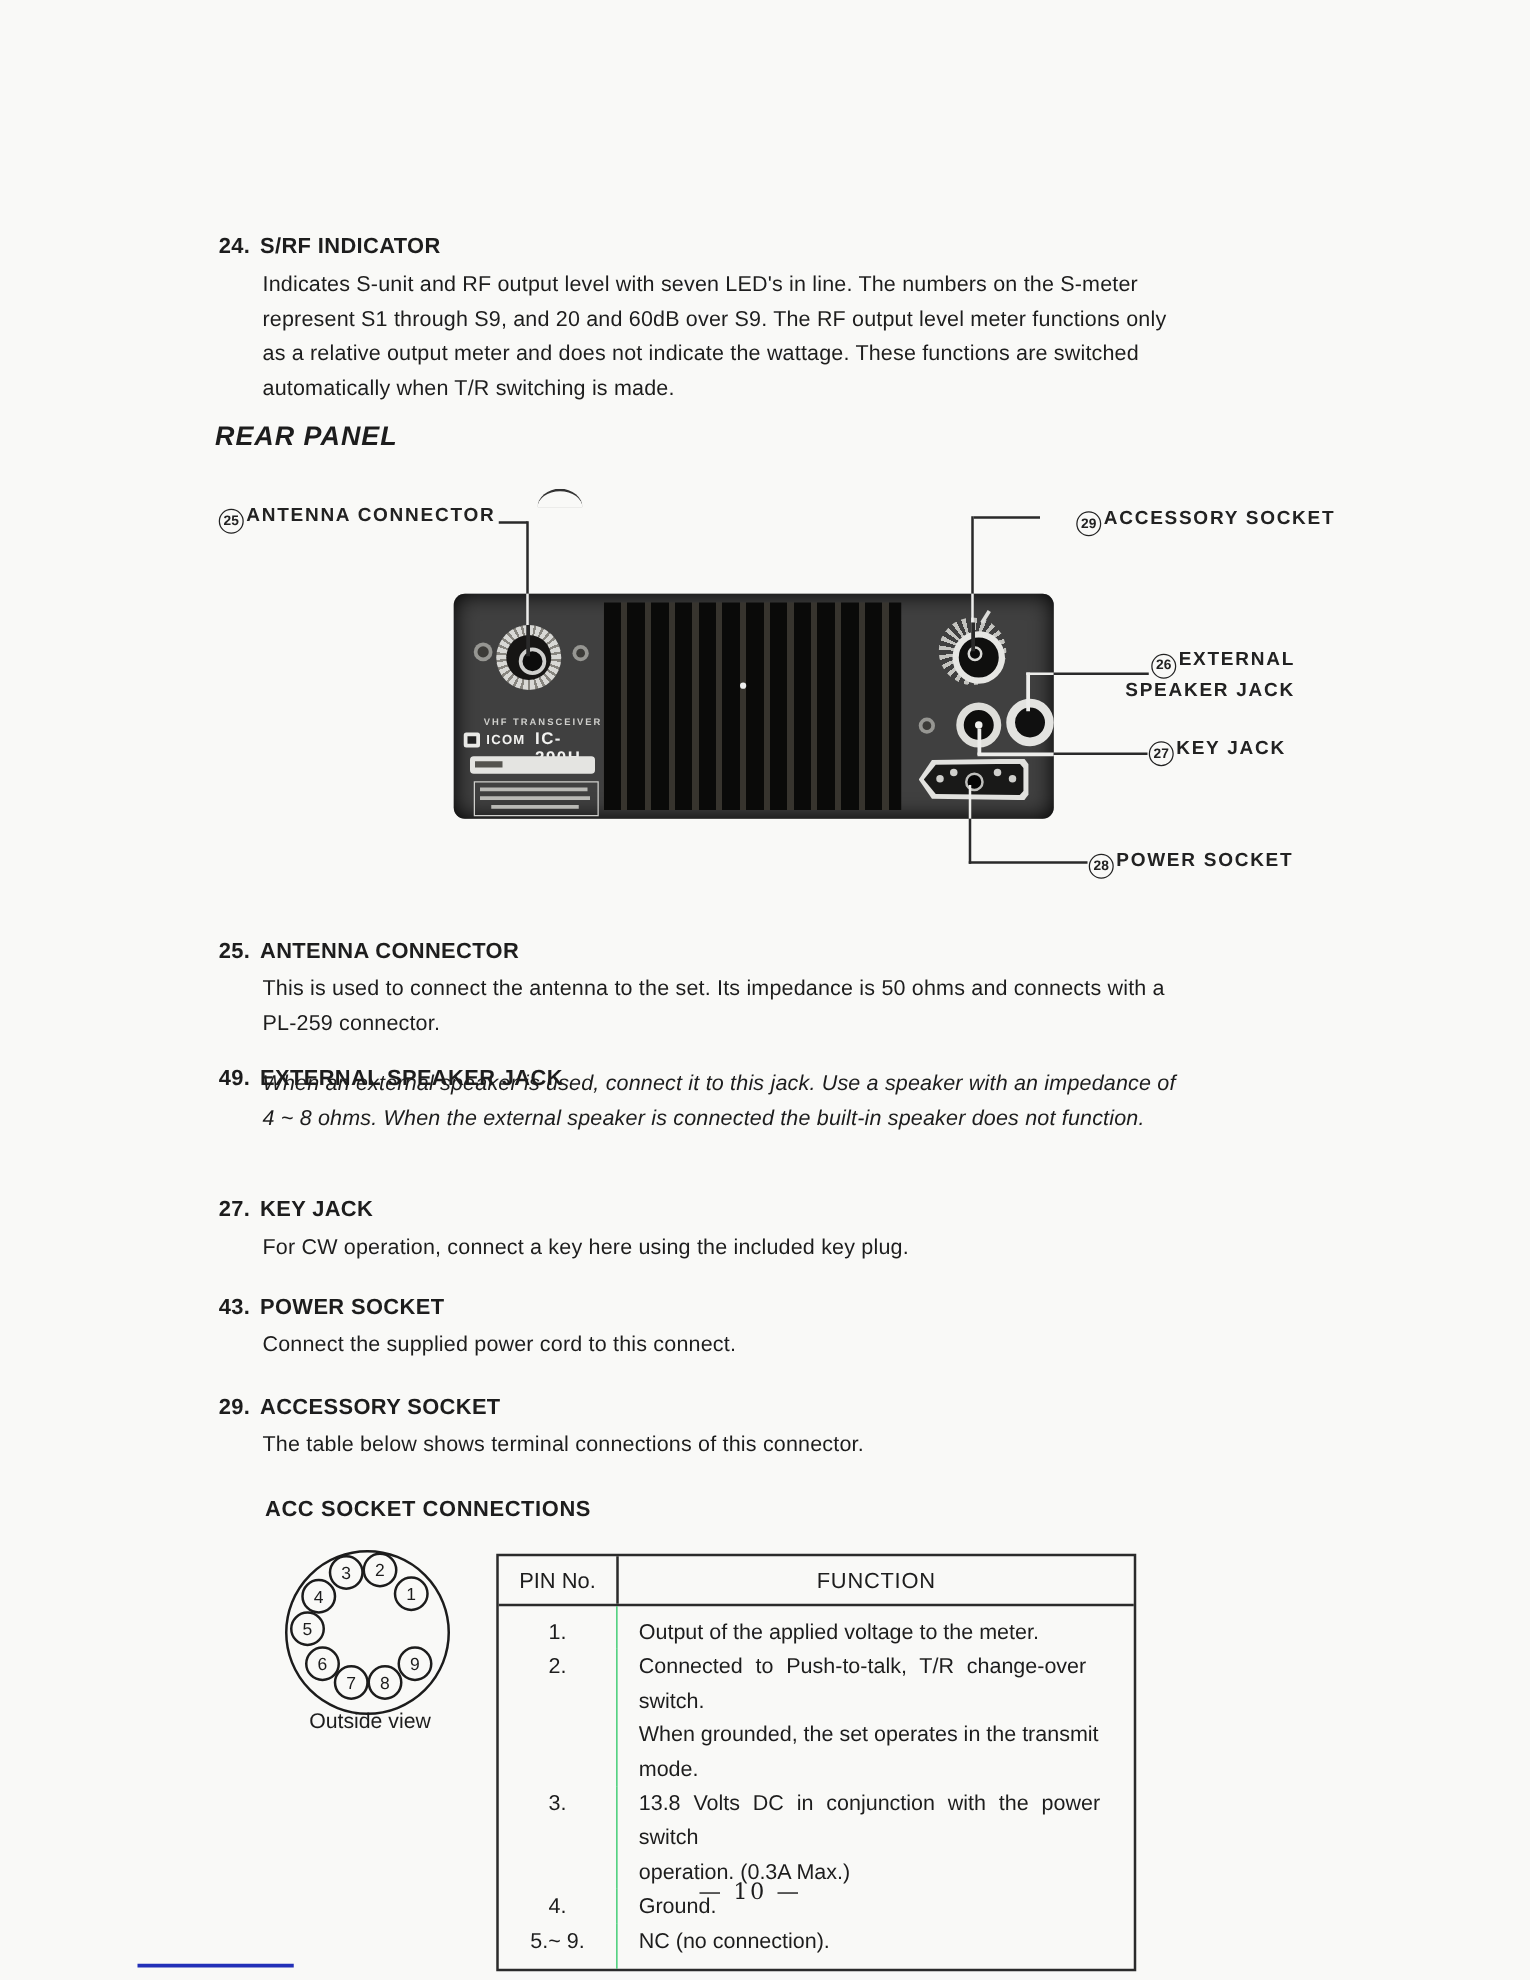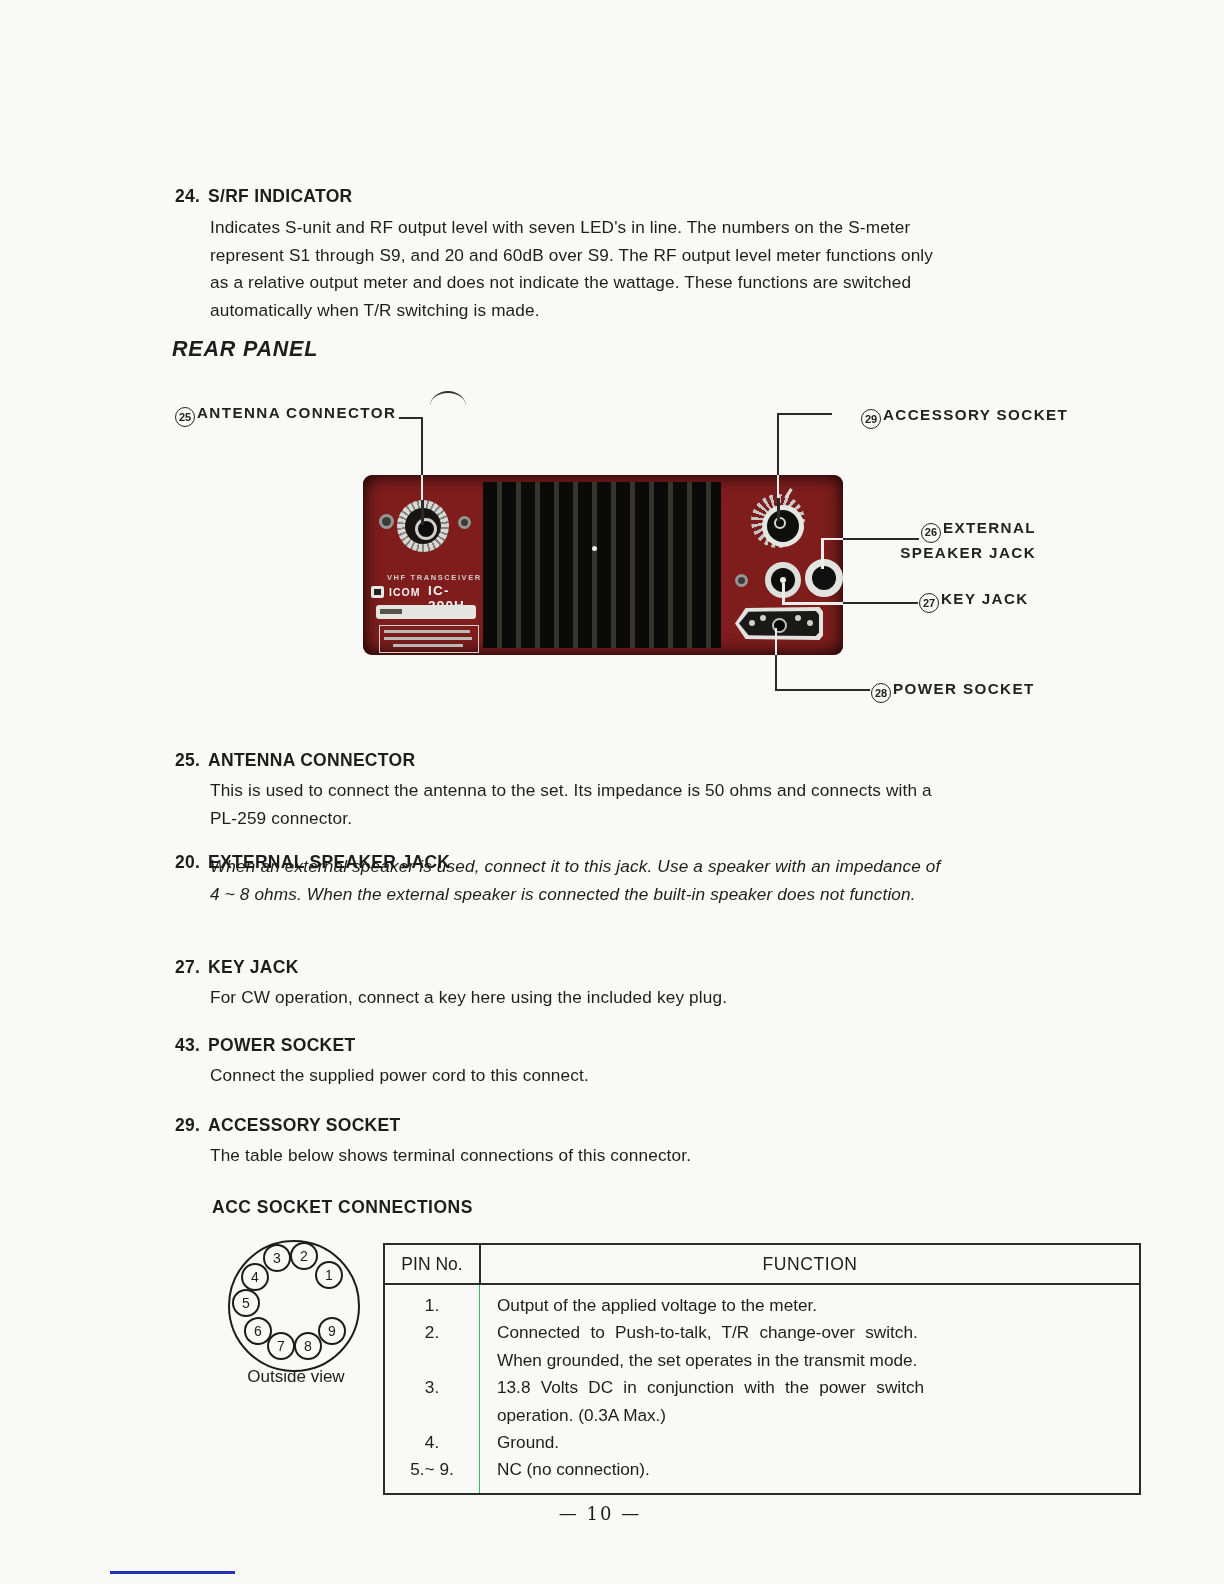--- a/index.html
+++ b/index.html
@@ -28,21 +28,21 @@
   .co-key{left:919px;top:590px;}
   .co-pwr{left:871px;top:680px;}
 
   
   .ld{position:absolute;background:#2a2a2a;z-index:6;}
   .ldw{position:absolute;background:#ededeb;z-index:6;}
   .arc{position:absolute;left:430px;top:391px;width:36px;height:13px;border-top:2.5px solid #333;
        border-radius:50% 50% 0 0/100% 100% 0 0;z-index:2;}
 
   
-  .panel{position:absolute;left:363px;top:475px;width:480px;height:180px;background:#7f1d1d;
+  .panel{position:absolute;left:363px;top:475px;width:480px;height:180px;background:#404040;
          border-radius:9px;z-index:1;box-shadow:inset 0 0 18px #000;}
   .panel *{position:absolute;}
   .fins{left:120px;top:7px;width:238px;height:166px;
         background:repeating-linear-gradient(90deg,#0a0a09 0 14px,#37342e 14px 19px);}
   .speck{left:229px;top:71px;width:5px;height:5px;background:#eee;border-radius:50%;}
   
   .ant-outer{left:34px;top:25px;width:52px;height:52px;border-radius:50%;
              background:repeating-conic-gradient(#d8d8d5 0deg 9deg,#87857f 9deg 14deg);}
   .ant-inner{left:42px;top:33px;width:36px;height:36px;border-radius:50%;background:#161514;}
   .ant-center{left:52px;top:43px;width:16px;height:16px;border-radius:50%;border:3px solid #cfcfcd;background:#0c0c0c;}
@@ -86,21 +86,21 @@
   .pin-circle{position:absolute;left:228px;top:1240px;width:128px;height:128px;
               border:2.6px solid #1c1c1c;border-radius:50%;}
   .pin{position:absolute;width:24px;height:24px;border:2px solid #1c1c1c;border-radius:50%;
        background:#f9f9f7;font-size:14px;line-height:24px;text-align:center;}
   .p1{left:85px;top:19px;}.p2{left:60px;top:0px;}.p3{left:33px;top:2px;}
   .p4{left:11px;top:21px;}.p5{left:2px;top:47px;}.p6{left:14px;top:75px;}
   .p7{left:37px;top:90px;}.p8{left:64px;top:90px;}.p9{left:88px;top:75px;}
   .outside-view{position:absolute;left:231px;top:1367px;width:130px;font-size:17px;text-align:center;}
 
   
-  .acc-table{position:absolute;left:383px;top:1243px;width:758px;border:2px solid #2b2b2b;box-sizing:border-box;}
+  .acc-table{position:absolute;left:397px;top:1243px;width:512px;border:2px solid #2b2b2b;box-sizing:border-box;}
   .t-head{display:flex;border-bottom:2px solid #2b2b2b;height:38px;font-size:17.5px;}
   .t-pin-h{width:94px;display:flex;align-items:center;justify-content:center;}
   .t-fn-h{flex:1;border-left:2px solid #2b2b2b;display:flex;align-items:center;justify-content:center;letter-spacing:.6px;}
   .t-row{display:flex;font-size:17.2px;line-height:27.4px;}
   .t-pin{width:94px;text-align:center;}
   .t-fn{flex:1;border-left:1px solid #22c55e;padding:0 10px 0 17px;}
   .t-row.first .t-pin,.t-row.first .t-fn{padding-top:7px;}
   .t-row.last .t-pin,.t-row.last .t-fn{padding-bottom:9px;}
   .fn-spread::first-line{word-spacing:5.5px;}
 
@@ -212,21 +212,21 @@
   <div class="ld" style="left:775px;top:655px;width:2px;height:36px;"></div>
   <div class="ld" style="left:775px;top:689px;width:95px;height:2px;"></div>
 
   <div class="sec-head" style="top:750px;">
     <span class="sec-num">25.</span><span>ANTENNA CONNECTOR</span>
   </div>
   <div class="sec-body pre" style="top:777px;">This is used to connect the antenna to the set. Its impedance is 50 ohms and connects with a
 PL-259 connector.</div>
 
   <div class="sec-head" style="top:852px;">
-    <span class="sec-num">20.</span><span>EXTERNAL SPEAKER JACK</span>
+    <span class="sec-num">49.</span><span>EXTERNAL SPEAKER JACK</span>
   </div>
   <div class="sec-body pre" style="top:853px;font-style:italic;">When an external speaker is used, connect it to this jack. Use a speaker with an impedance of
 4 ~ 8 ohms. When the external speaker is connected the built-in speaker does not function.</div>
 
   <div class="sec-head" style="top:957px;">
     <span class="sec-num">27.</span><span>KEY JACK</span>
   </div>
   <div class="sec-body pre" style="top:984px;">For CW operation, connect a key here using the included key plug.</div>
 
   <div class="sec-head" style="top:1035px;">

